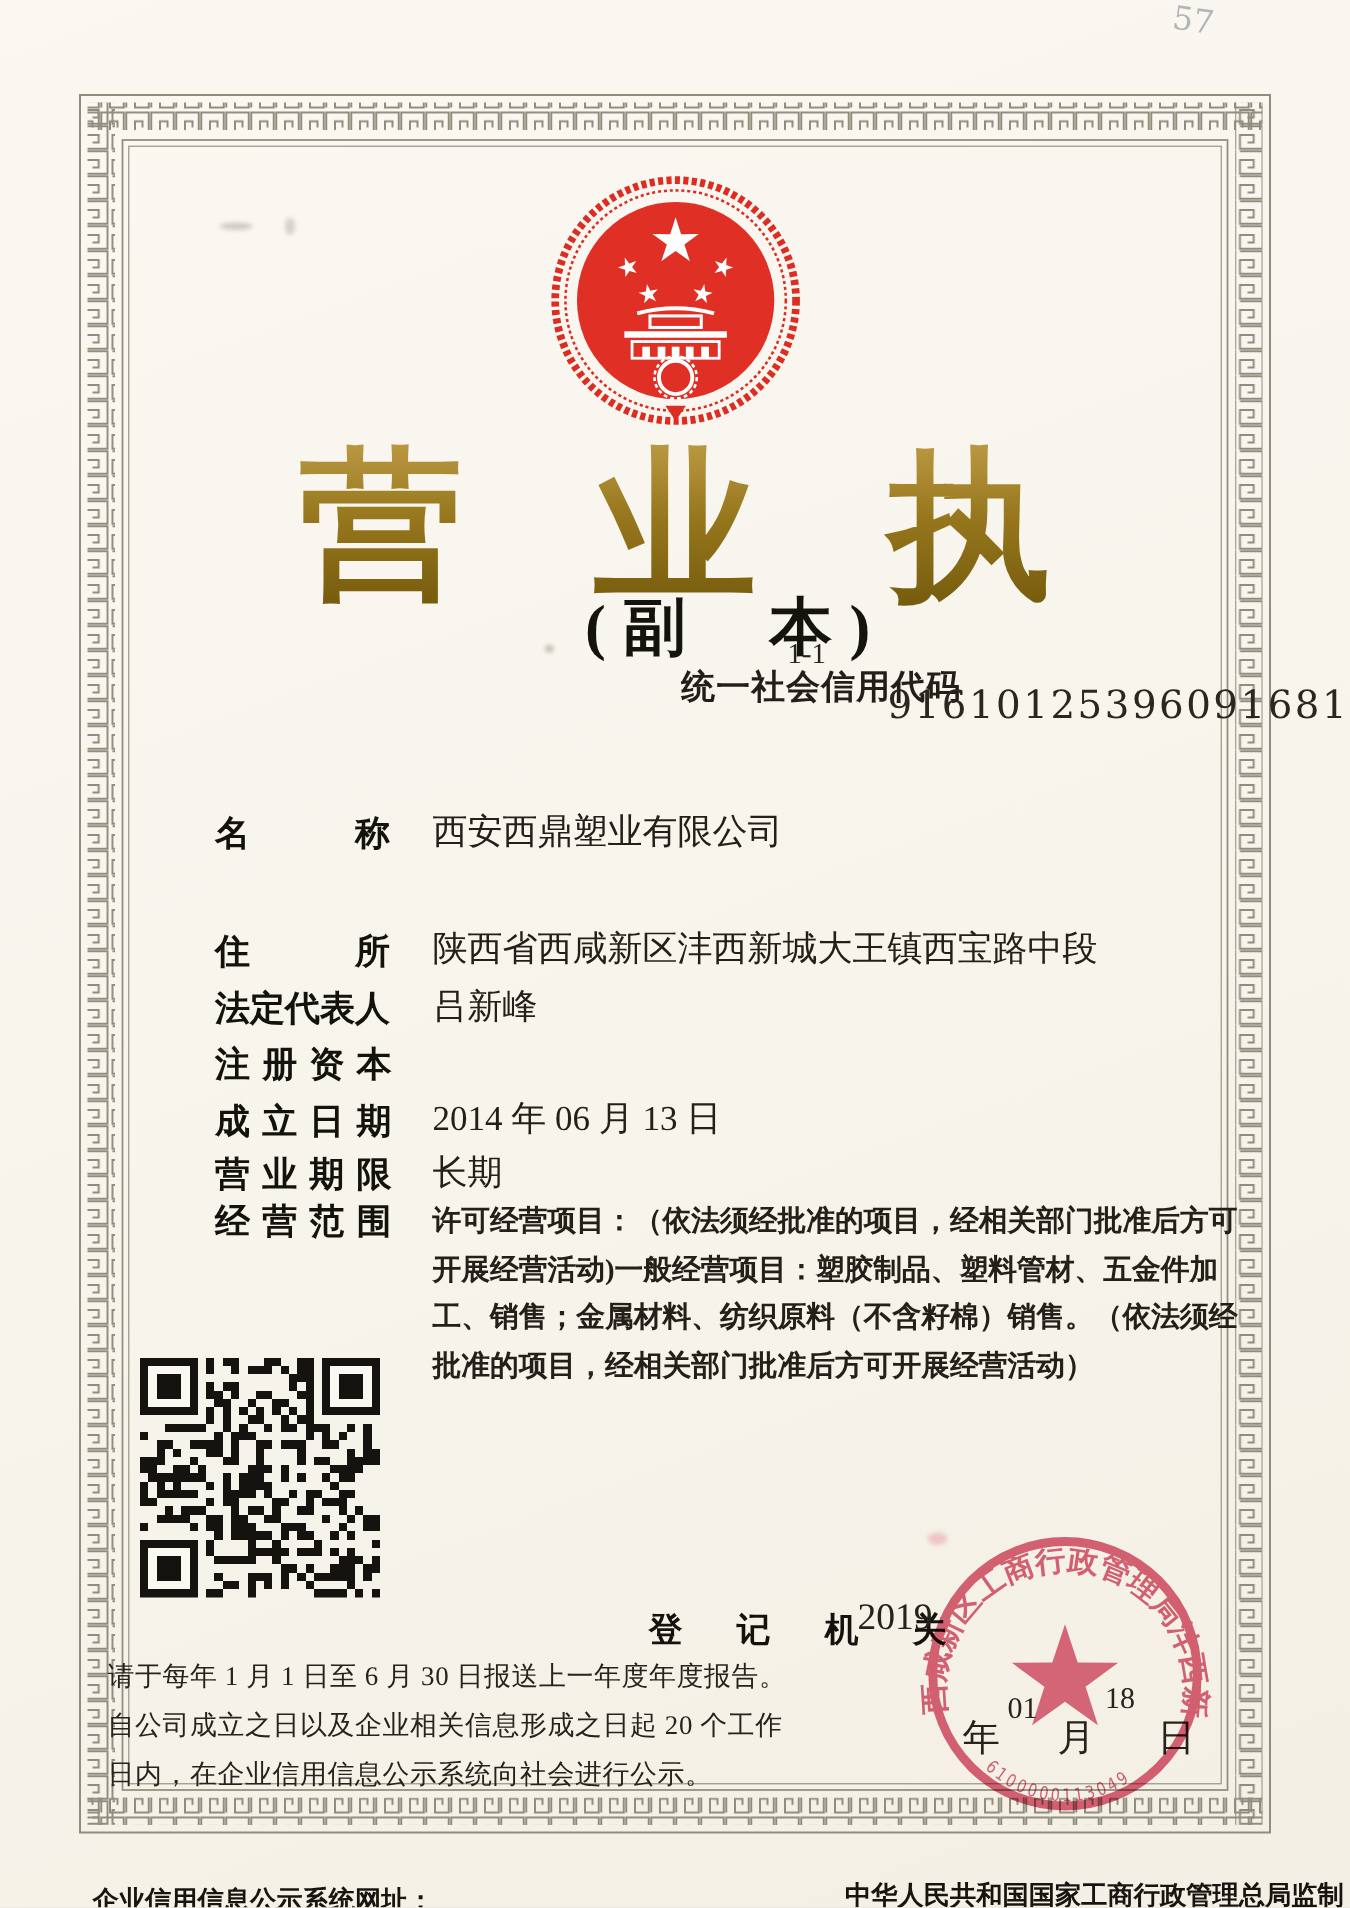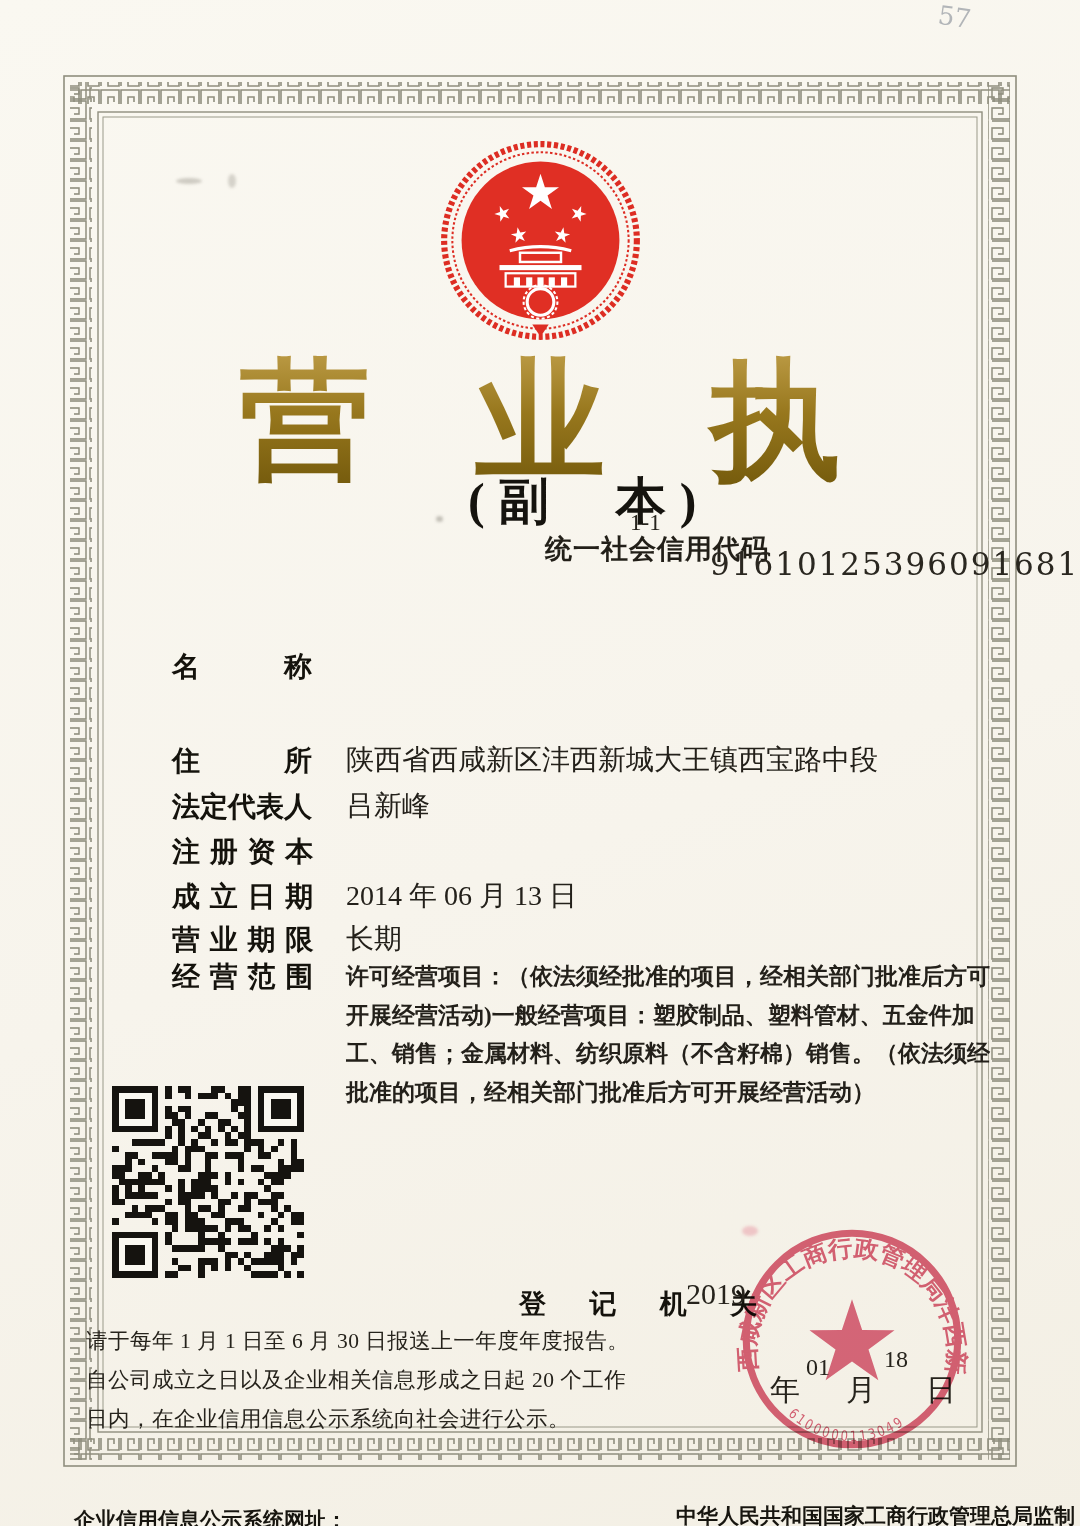--- a/index.html
+++ b/index.html
@@ -109,20 +109,21 @@
 
   <div class="abs license-title">营 业 执 照</div>
 
   <div class="abs subtitle">(副  本)</div>
   <div class="abs copy-count">1-1</div>
   <div class="abs credit-label">统一社会信用代码</div>
   <div class="abs credit-code">91610125396091681G</div>
 
   <div class="field-row" style="top:648px">
     <span class="field-label">名　　　称</span>
+    <span class="field-value">西安西鼎塑业有限公司</span>
   </div>
   <div class="field-row" style="top:742px">
     <span class="field-label">住　　　所</span>
     <span class="field-value">陕西省西咸新区沣西新城大王镇西宝路中段</span>
   </div>
   <div class="field-row" style="top:788px">
     <span class="field-label">法定代表人</span>
     <span class="field-value">吕新峰</span>
   </div>
   <div class="field-row" style="top:833px">

